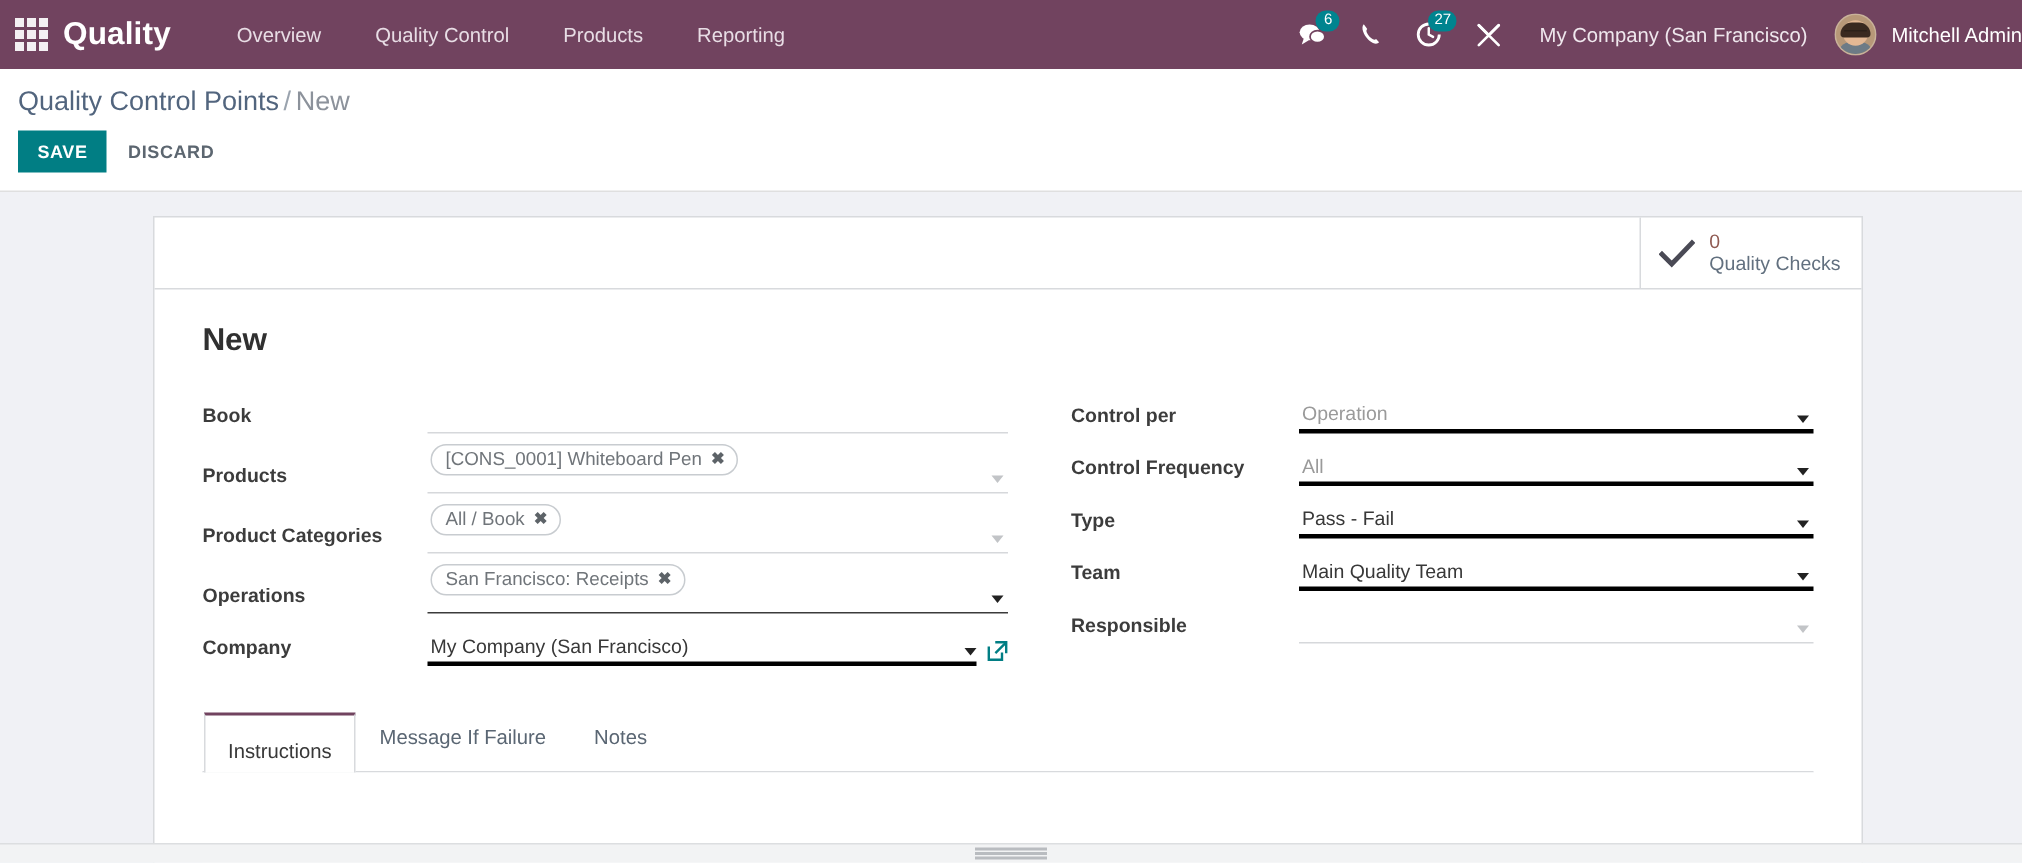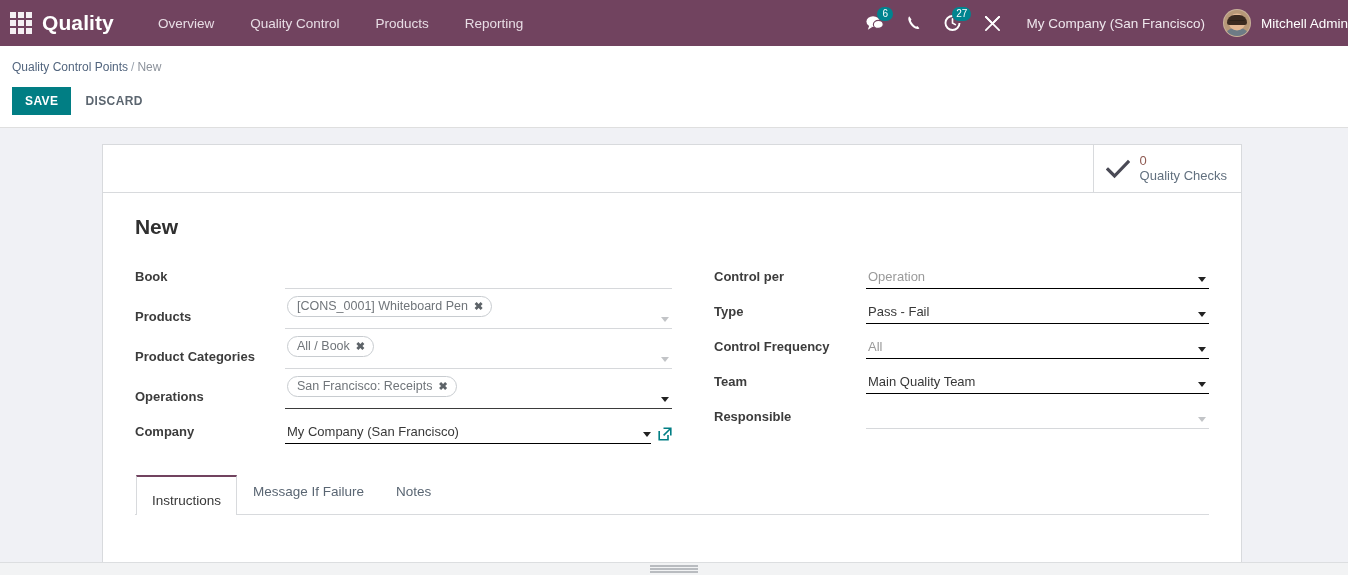--- a/index.html
+++ b/index.html
@@ -136,21 +136,21 @@
   }
 
   
   .control-panel {
     background: #fff;
     border-bottom: 1px solid #dfdfdf;
     padding: 9px 12px 8px 12px;
     height: 82px;
   }
   .breadcrumb {
-    font-size: 12px;
+    font-size: 18px;
     margin-bottom: 8px;
     line-height: 24px;
   }
   .bc-link { color: #52657e; cursor: pointer; }
   .bc-sep { color: #9aa3ae; padding: 0 3px; }
   .bc-current { color: #8c929b; }
   .btn-row { display: flex; align-items: center; gap: 2px; }
   .btn-save {
     background: #017e84;
     color: #fff;
@@ -251,21 +251,21 @@
     background: transparent;
     font-family: inherit;
     font-size: 13px;
     color: #4d4d4d;
     padding: 2px 16px 3px 2px;
     outline: none;
     min-height: 23px;
     display: block;
     width: 100%;
   }
-  .inp.strong { border-bottom: 1px solid #000000; }
+  .inp.strong { border-bottom: 3px solid #000000; }
   .inp.muted { color: #9a9a9a; }
   .inp.dark { color: #383838; }
   .caret {
     position: absolute;
     right: 3px; bottom: 7px;
     width: 0; height: 0;
     border-left: 4.5px solid transparent;
     border-right: 4.5px solid transparent;
     border-top: 5px solid #c2c4c7;
     pointer-events: none;
@@ -534,31 +534,31 @@
 
           <div class="frow">
             <label class="flabel">Control per</label>
             <div class="fvalue">
               <input class="inp strong muted" type="text" value="Operation" style="">
               <span class="caret dark"></span>
             </div>
           </div>
 
           <div class="frow">
+            <label class="flabel">Control Frequency</label>
+            <div class="fvalue">
+              <input class="inp strong muted" type="text" value="All" style="">
+              <span class="caret dark"></span>
+            </div>
+          </div>
+
+          <div class="frow">
             <label class="flabel">Type</label>
             <div class="fvalue">
               <input class="inp strong dark" type="text" value="Pass - Fail" style="">
-              <span class="caret dark"></span>
-            </div>
-          </div>
-
-          <div class="frow">
-            <label class="flabel">Control Frequency</label>
-            <div class="fvalue">
-              <input class="inp strong muted" type="text" value="All" style="">
               <span class="caret dark"></span>
             </div>
           </div>
 
           <div class="frow">
             <label class="flabel">Team</label>
             <div class="fvalue">
               <input class="inp strong dark" type="text" value="Main Quality Team" style="">
               <span class="caret dark"></span>
             </div>

